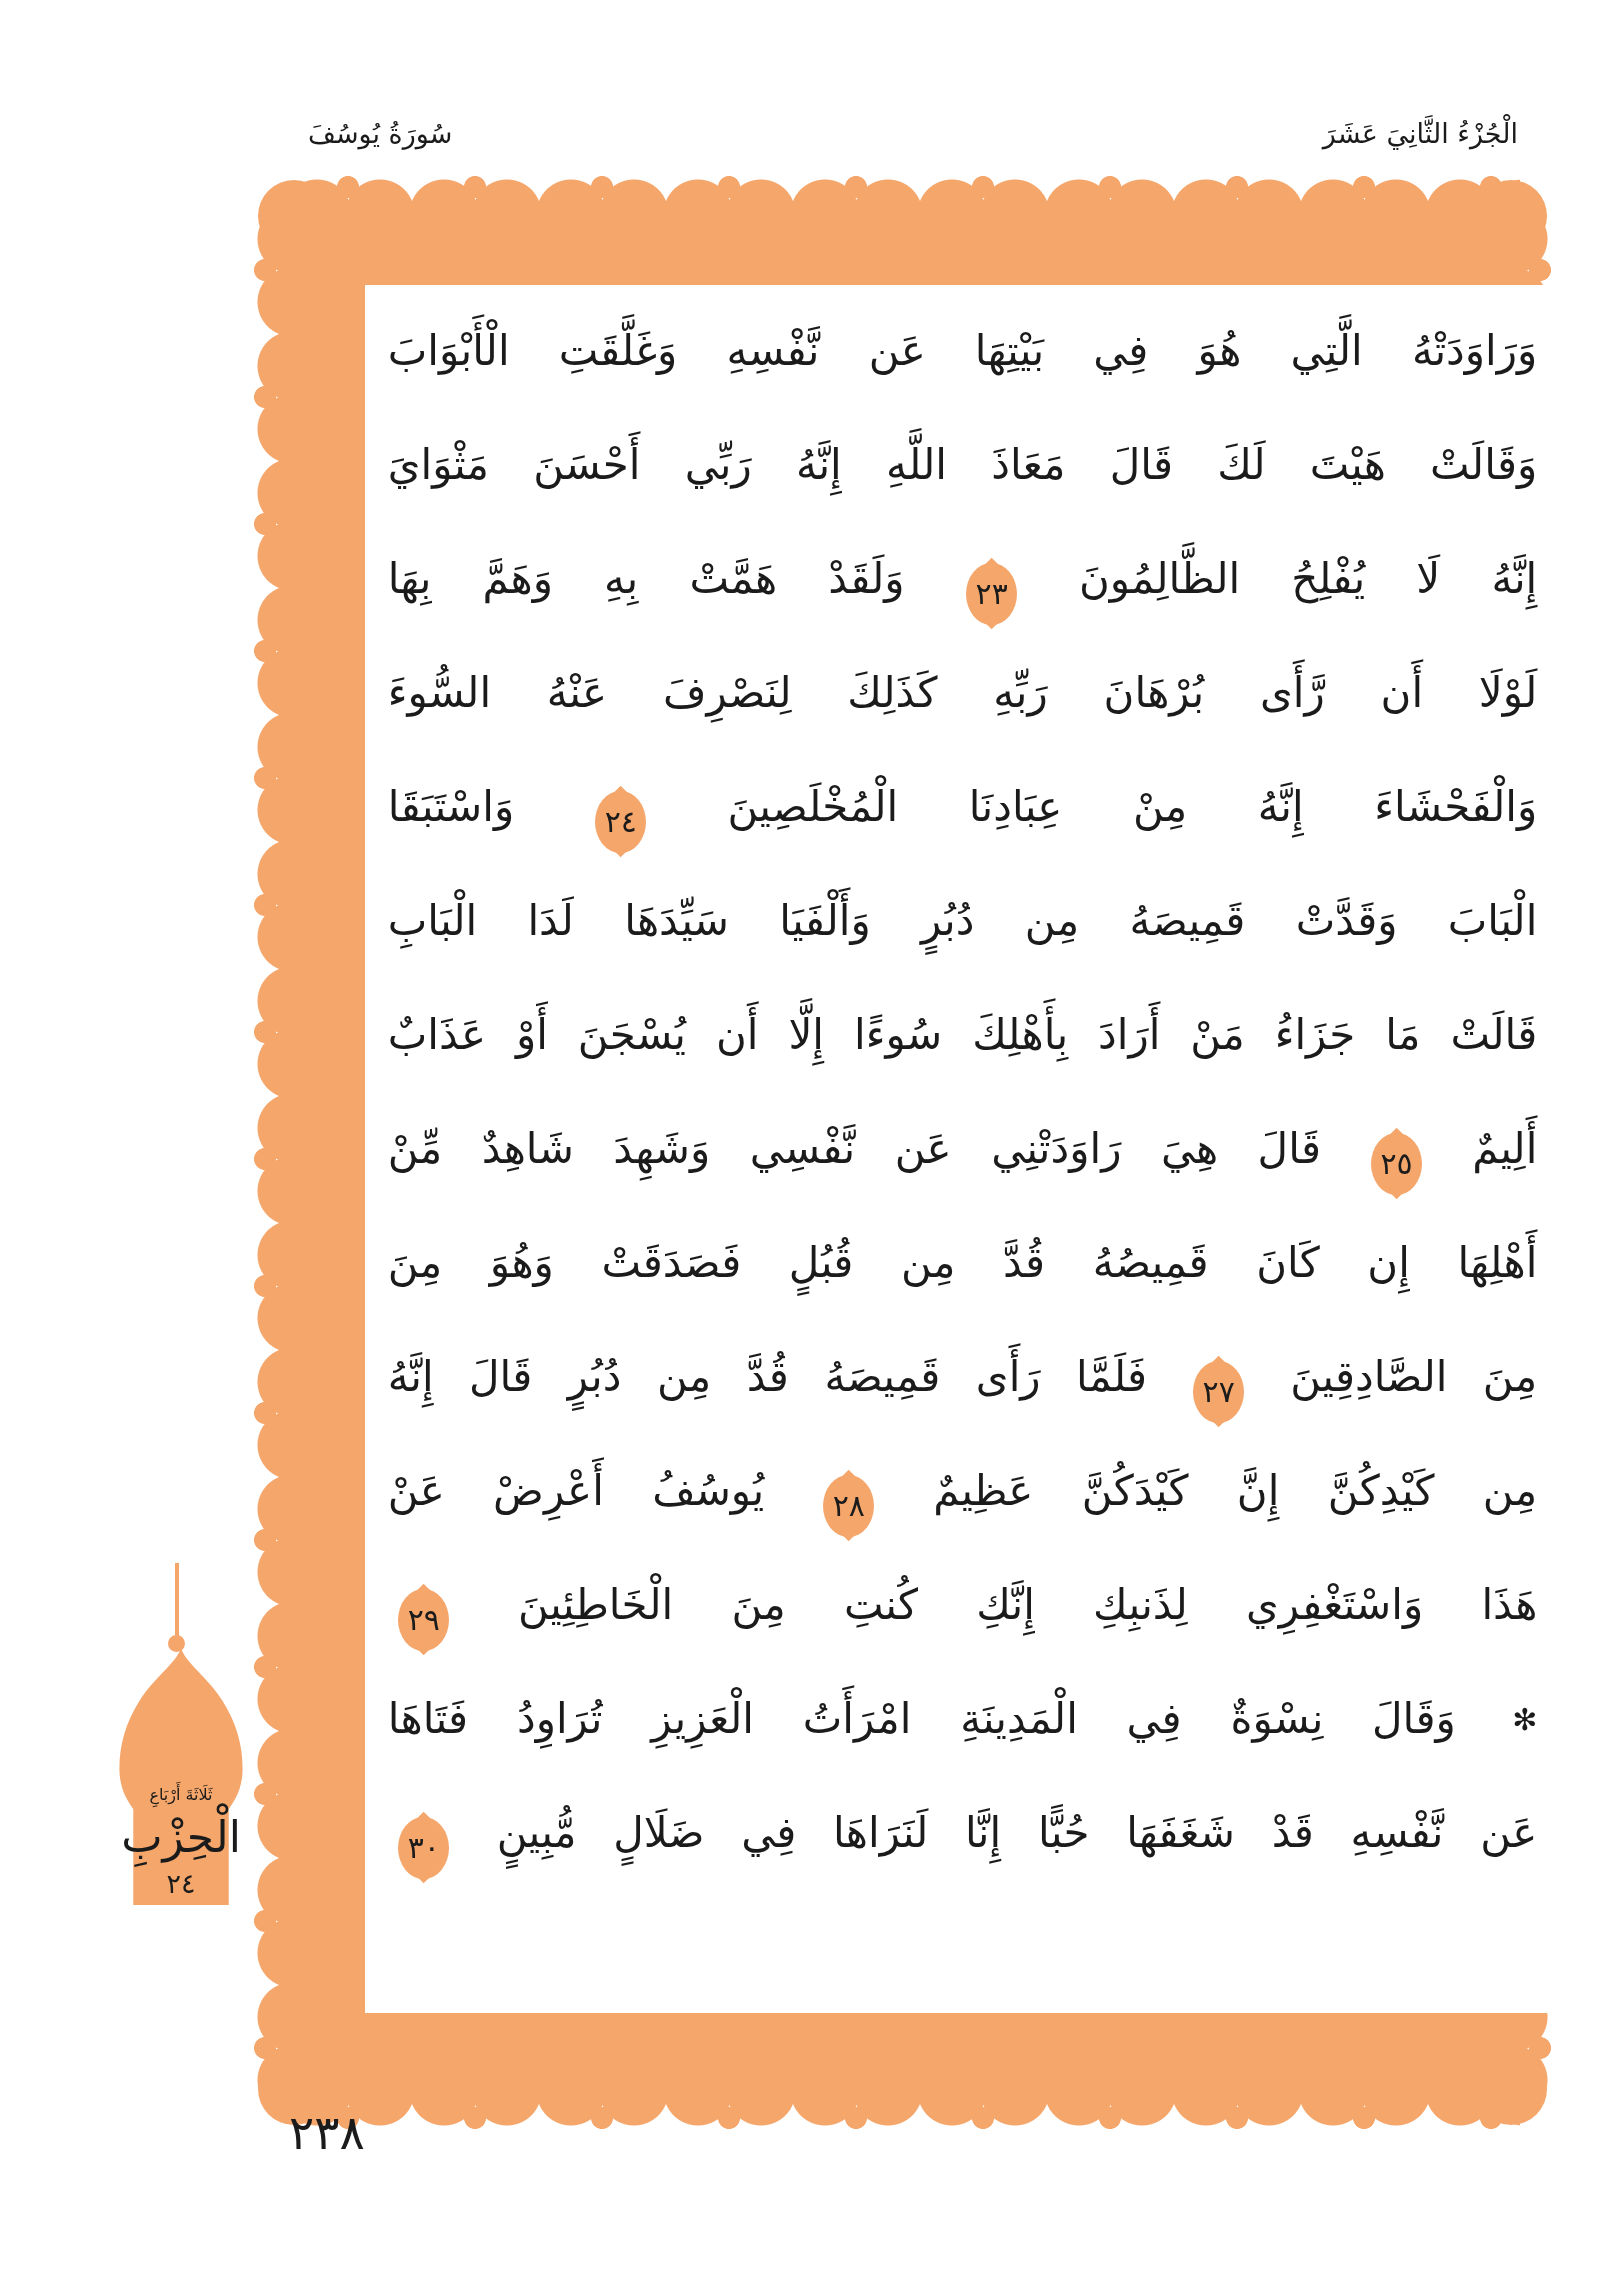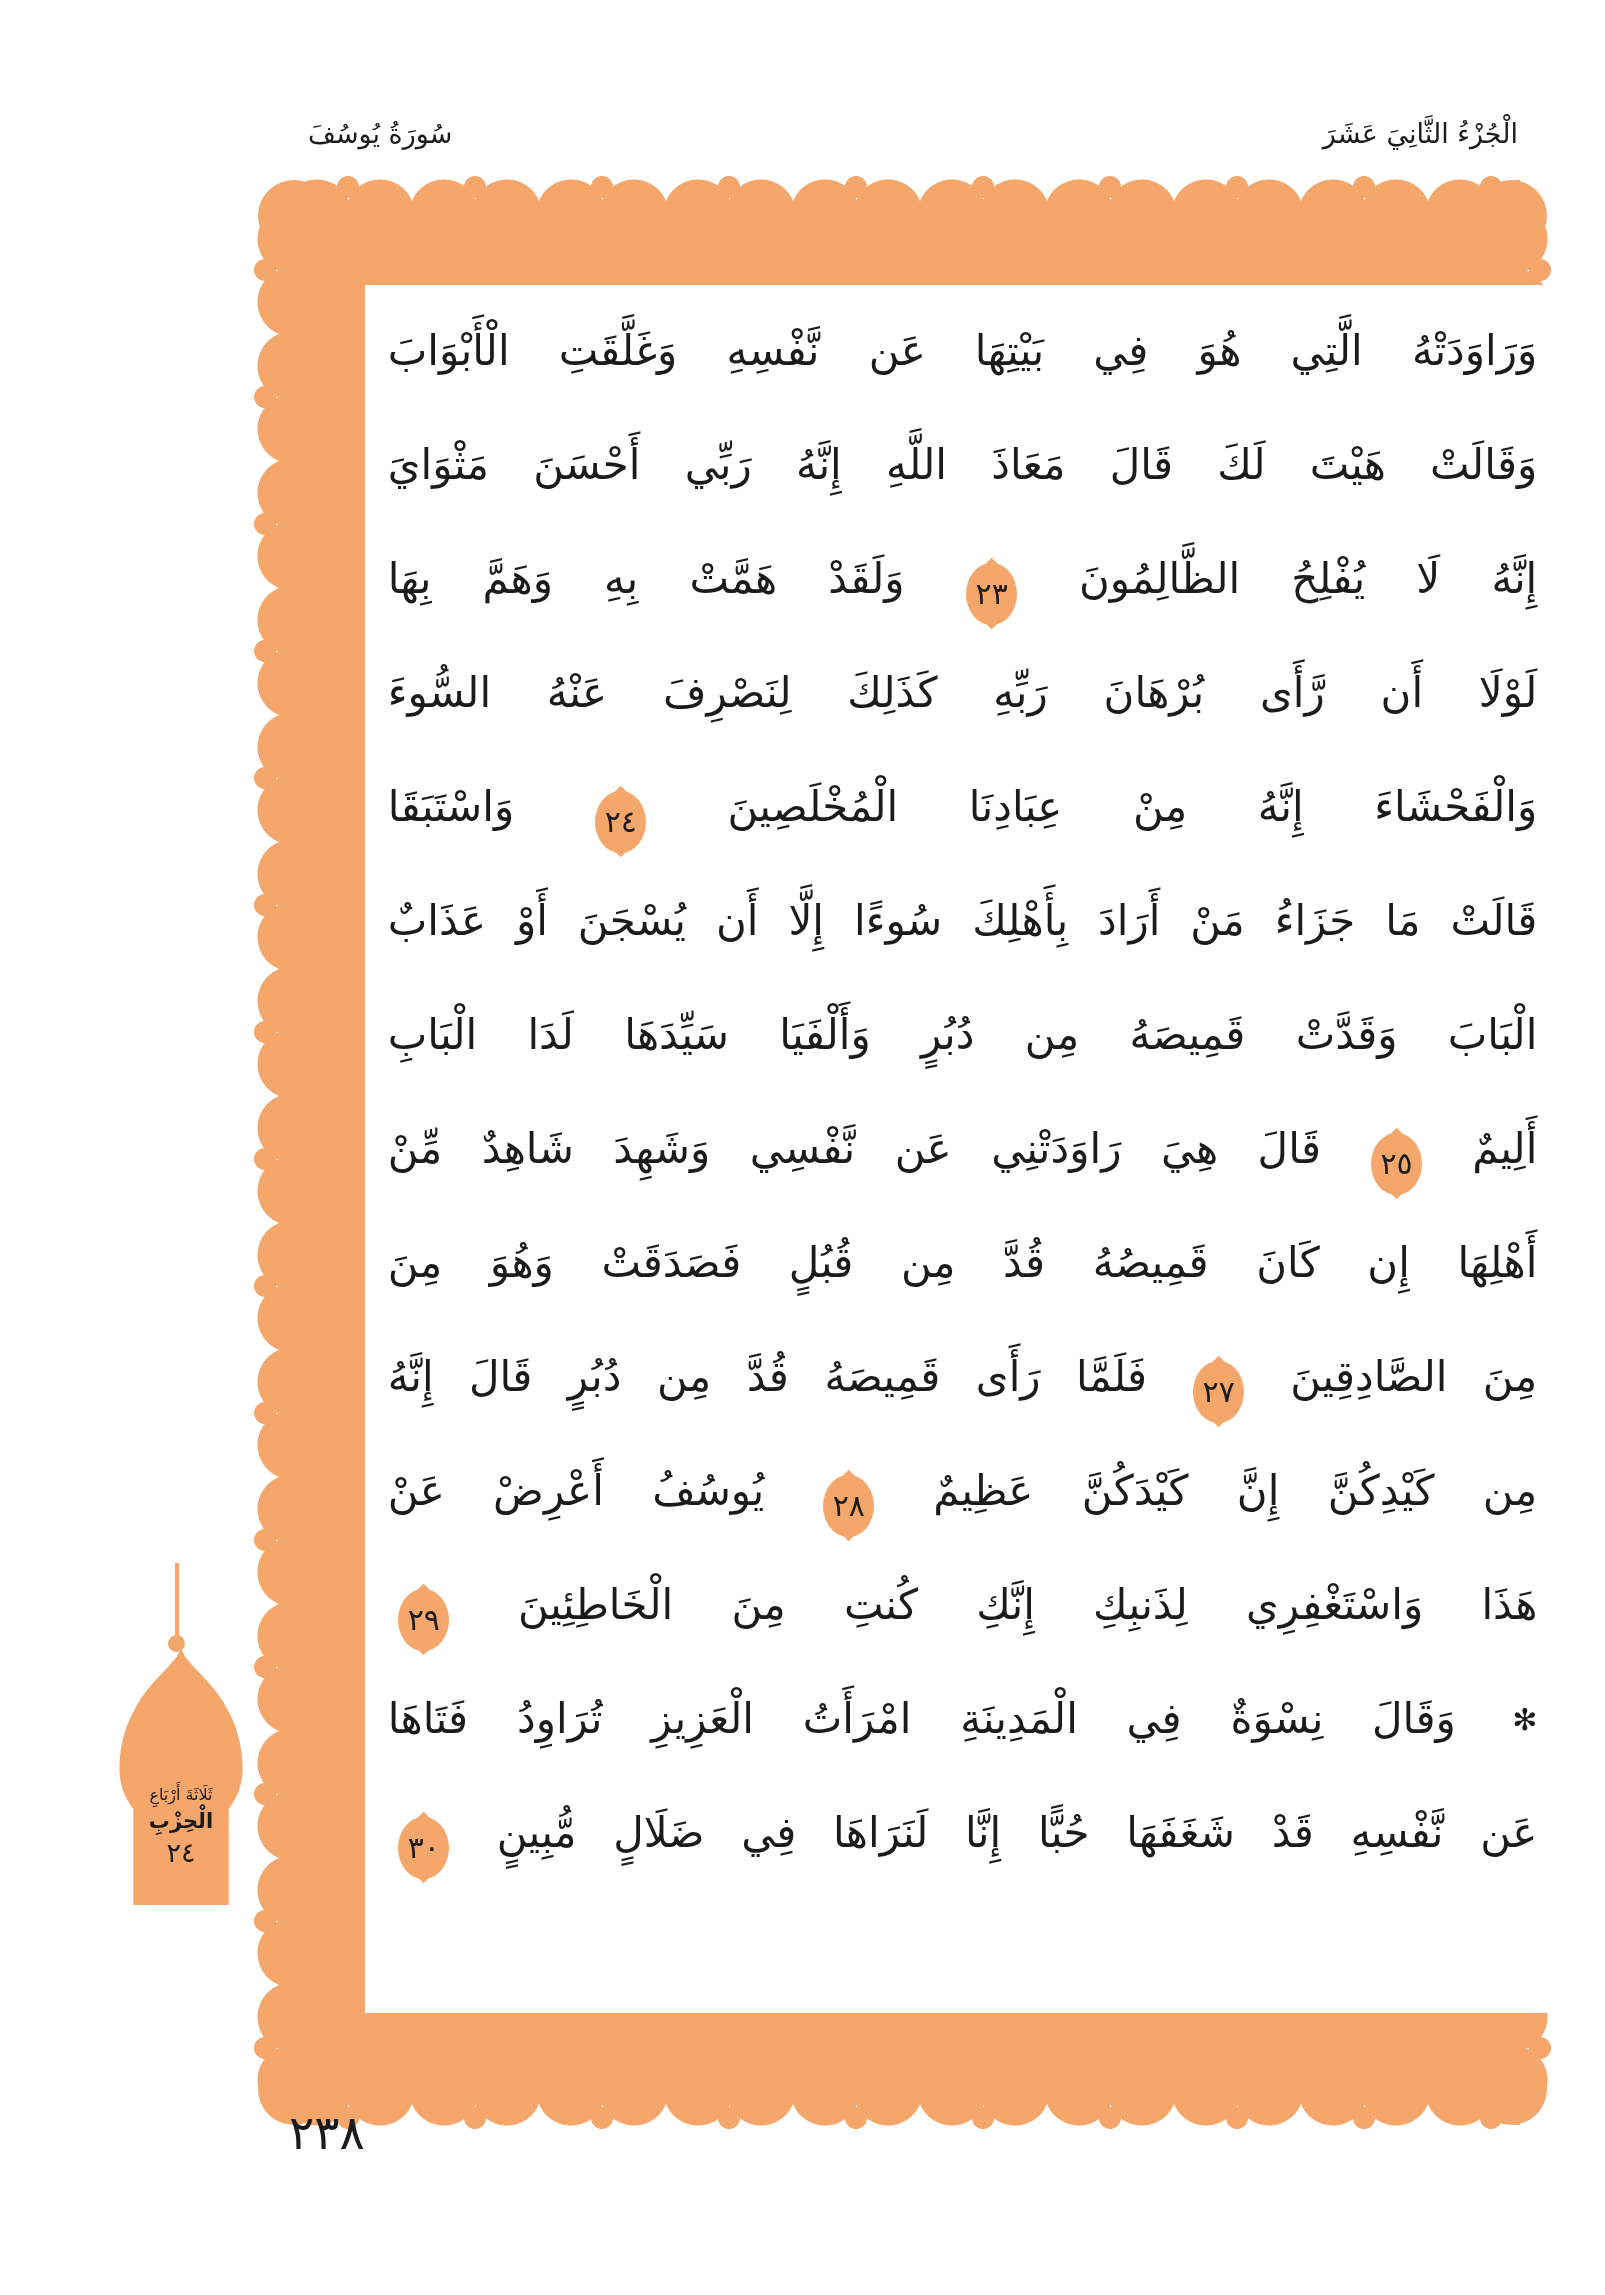--- a/index.html
+++ b/index.html
@@ -56,21 +56,21 @@
   .ayah-badge::before{top:-3px;} .ayah-badge::after{bottom:-3px;}
   .rub-star{font-size:30px;margin-left:7.6px;vertical-align:3px;}
 
   
   .hizb{position:absolute;left:104px;top:1563px;width:154px;height:341px;}
   .spire-line{position:absolute;left:71px;top:0;width:3.8px;height:77px;background:var(--accent);}
   .spire-ball{position:absolute;left:64px;top:72px;width:17.4px;height:17.4px;border-radius:50%;background:var(--accent);}
   .dome-svg{position:absolute;left:0;top:85px;width:154px;height:257px;}
   .hizb-text{position:absolute;left:0;top:220px;width:154px;text-align:center;direction:rtl;color:var(--ink);}
   .hizb-fraction{font-size:16px;line-height:1.5;}
-  .hizb-label{font-size:21px;font-weight:bold;line-height:1.35;}
+  .hizb-label{font-size:44px;font-weight:normal;line-height:1.35;}
   .hizb-number{font-size:27px;line-height:1.3;}
 
   
   .page-number{position:absolute;left:289px;top:2105px;width:1223px;text-align:left;
       font-size:47px;color:var(--ink);direction:rtl;}
 </style>
 </head>
 <body>
 
 <div class="page">
@@ -88,22 +88,22 @@
     <div class="sc-corner c-bl"></div>
     <div class="sc-corner c-br"></div>
 
     <div class="text-panel">
       <div class="lines">
           <div class="qline"><span class="qtext">وَرَاوَدَتْهُ الَّتِي هُوَ فِي بَيْتِهَا عَن نَّفْسِهِ وَغَلَّقَتِ الْأَبْوَابَ</span></div>
           <div class="qline"><span class="qtext">وَقَالَتْ هَيْتَ لَكَ قَالَ مَعَاذَ اللَّهِ إِنَّهُ رَبِّي أَحْسَنَ مَثْوَايَ</span></div>
           <div class="qline"><span class="qtext">إِنَّهُ لَا يُفْلِحُ الظَّالِمُونَ</span> <span class="ayah-badge">٢٣</span> <span class="qtext">وَلَقَدْ هَمَّتْ بِهِ وَهَمَّ بِهَا</span></div>
           <div class="qline"><span class="qtext">لَوْلَا أَن رَّأَى بُرْهَانَ رَبِّهِ كَذَلِكَ لِنَصْرِفَ عَنْهُ السُّوءَ</span></div>
           <div class="qline"><span class="qtext">وَالْفَحْشَاءَ إِنَّهُ مِنْ عِبَادِنَا الْمُخْلَصِينَ</span> <span class="ayah-badge">٢٤</span> <span class="qtext">وَاسْتَبَقَا</span></div>
+          <div class="qline"><span class="qtext">الْبَابَ وَقَدَّتْ قَمِيصَهُ مِن دُبُرٍ وَأَلْفَيَا سَيِّدَهَا لَدَا الْبَابِ</span></div>
           <div class="qline"><span class="qtext">قَالَتْ مَا جَزَاءُ مَنْ أَرَادَ بِأَهْلِكَ سُوءًا إِلَّا أَن يُسْجَنَ أَوْ عَذَابٌ</span></div>
-          <div class="qline"><span class="qtext">الْبَابَ وَقَدَّتْ قَمِيصَهُ مِن دُبُرٍ وَأَلْفَيَا سَيِّدَهَا لَدَا الْبَابِ</span></div>
           <div class="qline"><span class="qtext">أَلِيمٌ</span> <span class="ayah-badge">٢٥</span> <span class="qtext">قَالَ هِيَ رَاوَدَتْنِي عَن نَّفْسِي وَشَهِدَ شَاهِدٌ مِّنْ</span></div>
           <div class="qline"><span class="qtext">أَهْلِهَا إِن كَانَ قَمِيصُهُ قُدَّ مِن قُبُلٍ فَصَدَقَتْ وَهُوَ مِنَ</span></div>
           <div class="qline"><span class="qtext">مِنَ الصَّادِقِينَ</span> <span class="ayah-badge">٢٧</span> <span class="qtext">فَلَمَّا رَأَى قَمِيصَهُ قُدَّ مِن دُبُرٍ قَالَ إِنَّهُ</span></div>
           <div class="qline"><span class="qtext">مِن كَيْدِكُنَّ إِنَّ كَيْدَكُنَّ عَظِيمٌ</span> <span class="ayah-badge">٢٨</span> <span class="qtext">يُوسُفُ أَعْرِضْ عَنْ</span></div>
           <div class="qline"><span class="qtext">هَذَا وَاسْتَغْفِرِي لِذَنبِكِ إِنَّكِ كُنتِ مِنَ الْخَاطِئِينَ</span> <span class="ayah-badge">٢٩</span></div>
           <div class="qline"><span class="rub-star">✻</span> <span class="qtext">وَقَالَ نِسْوَةٌ فِي الْمَدِينَةِ امْرَأَتُ الْعَزِيزِ تُرَاوِدُ فَتَاهَا</span></div>
           <div class="qline"><span class="qtext">عَن نَّفْسِهِ قَدْ شَغَفَهَا حُبًّا إِنَّا لَنَرَاهَا فِي ضَلَالٍ مُّبِينٍ</span> <span class="ayah-badge">٣٠</span></div>
         </div>
     </div>
   </div>

